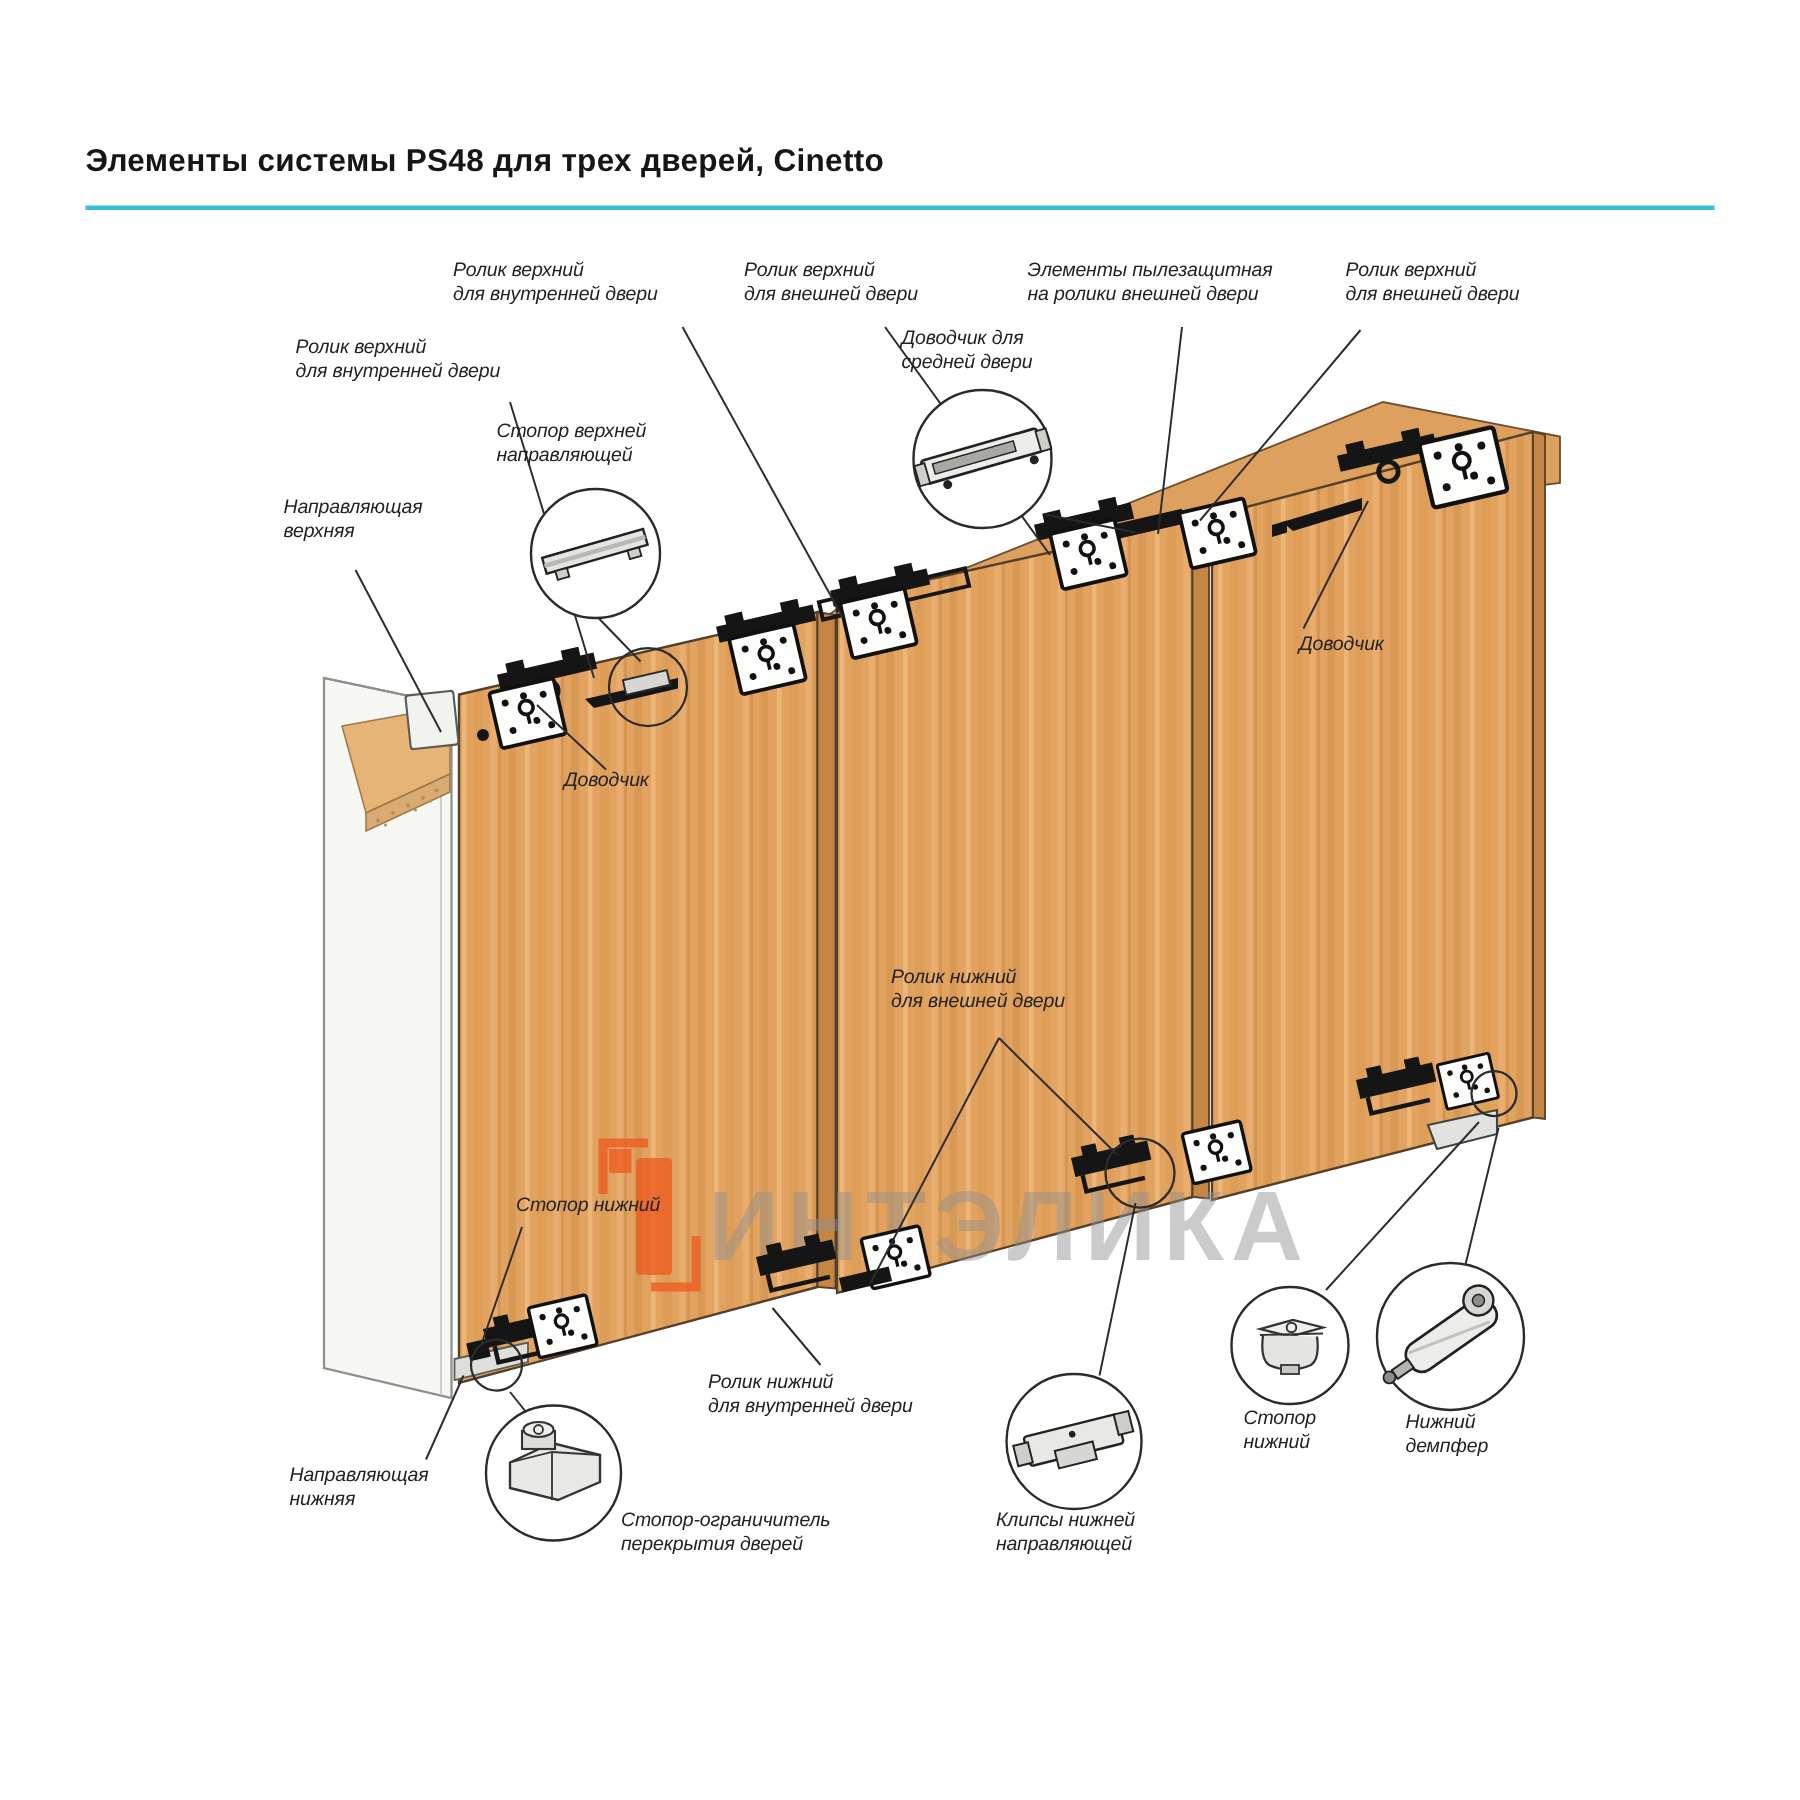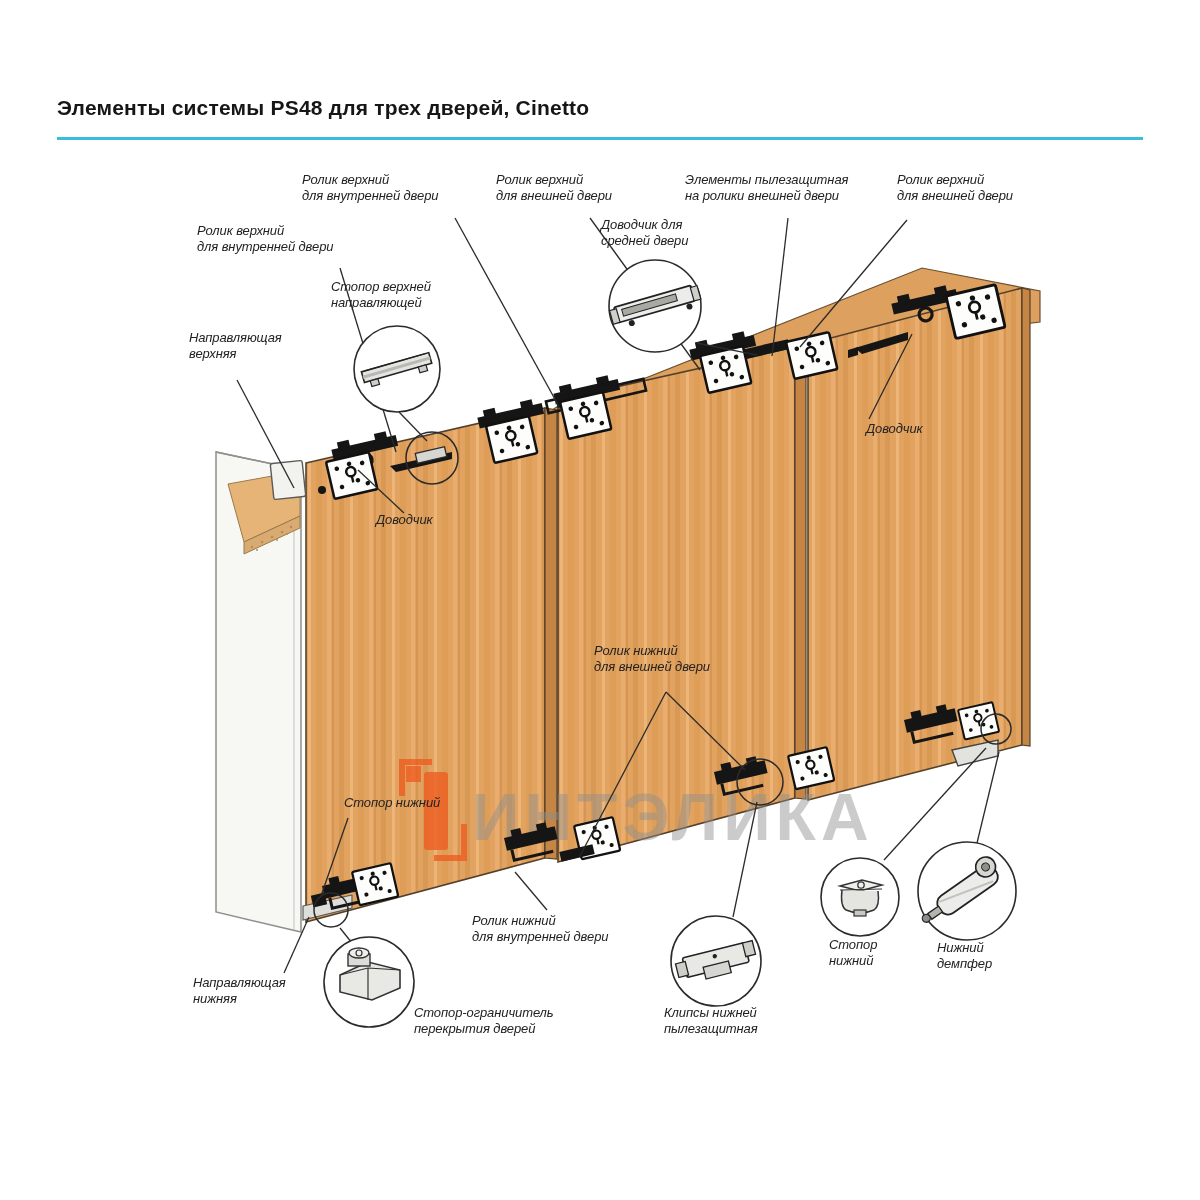--- a/index.html
+++ b/index.html
@@ -286,19 +286,19 @@
   <div class="lbl" style="left:594px;top:643px">Ролик нижний
 для внешней двери</div>
   <div class="lbl" style="left:344px;top:795px">Стопор нижний</div>
   <div class="lbl" style="left:193px;top:975px">Направляющая
 нижняя</div>
   <div class="lbl" style="left:472px;top:913px">Ролик нижний
 для внутренней двери</div>
   <div class="lbl" style="left:414px;top:1005px">Стопор-ограничитель
 перекрытия дверей</div>
   <div class="lbl" style="left:664px;top:1005px">Клипсы нижней
-пылезащитная</div>
+направляющей</div>
   <div class="lbl" style="left:829px;top:937px">Стопор
 нижний</div>
   <div class="lbl" style="left:937px;top:940px">Нижний
 демпфер</div>
 
 </div>
 
 </body></html>

